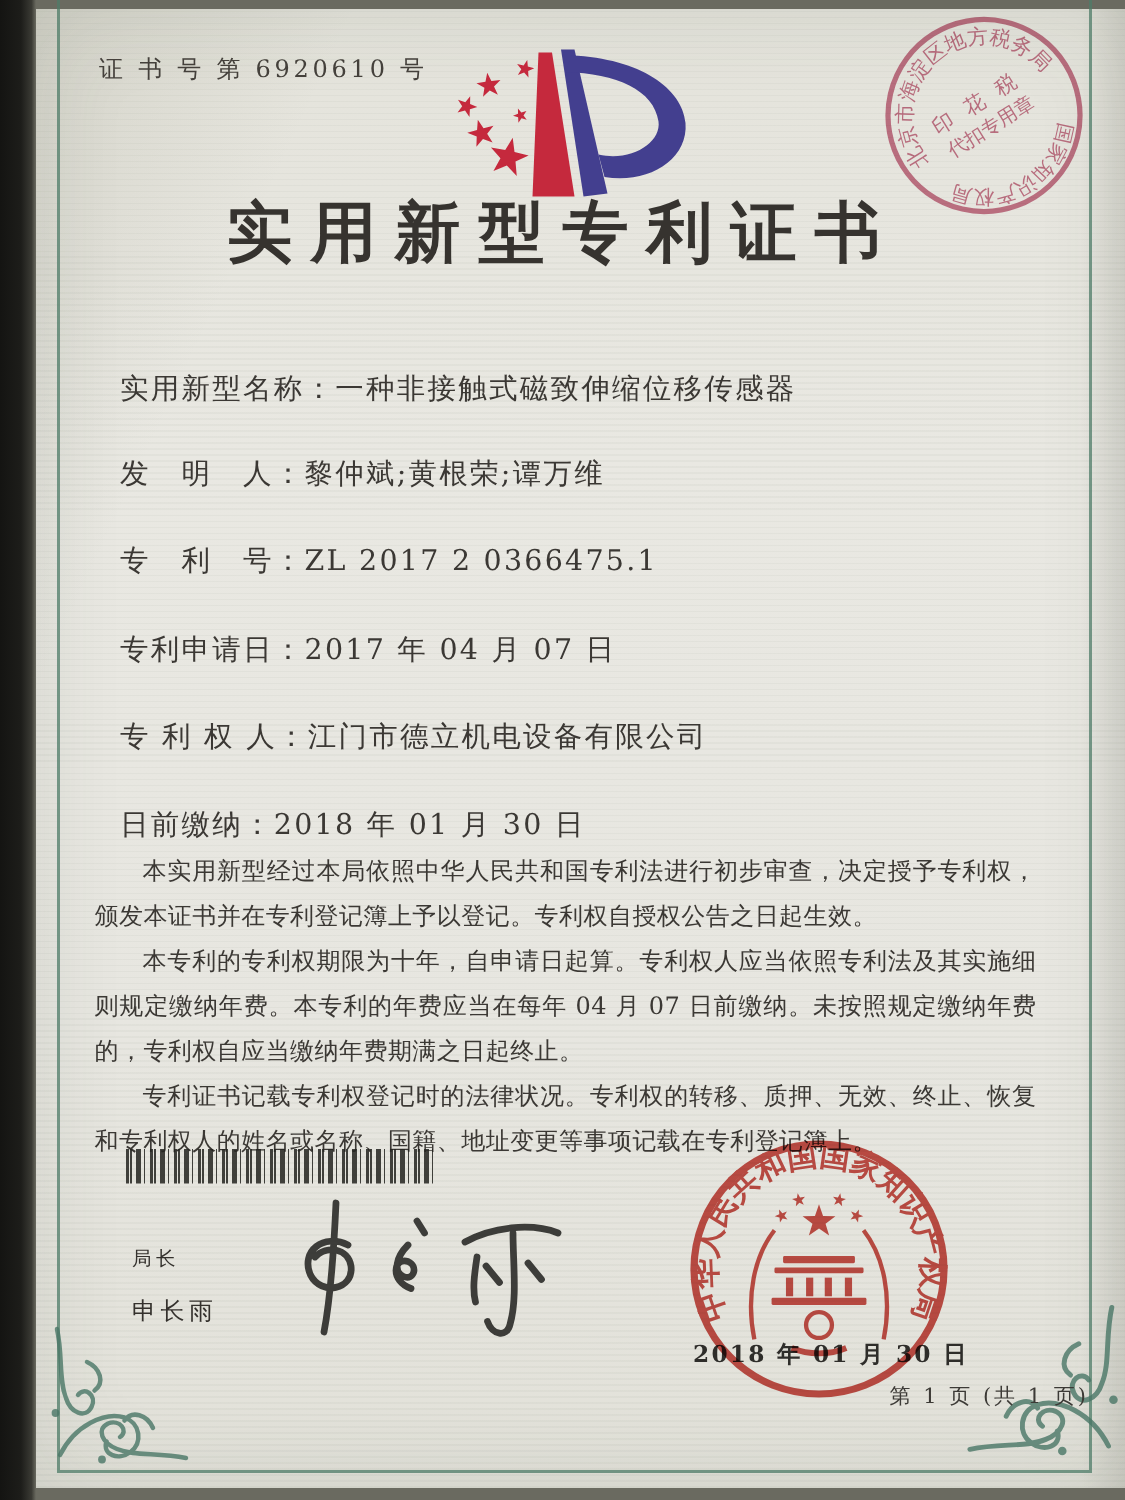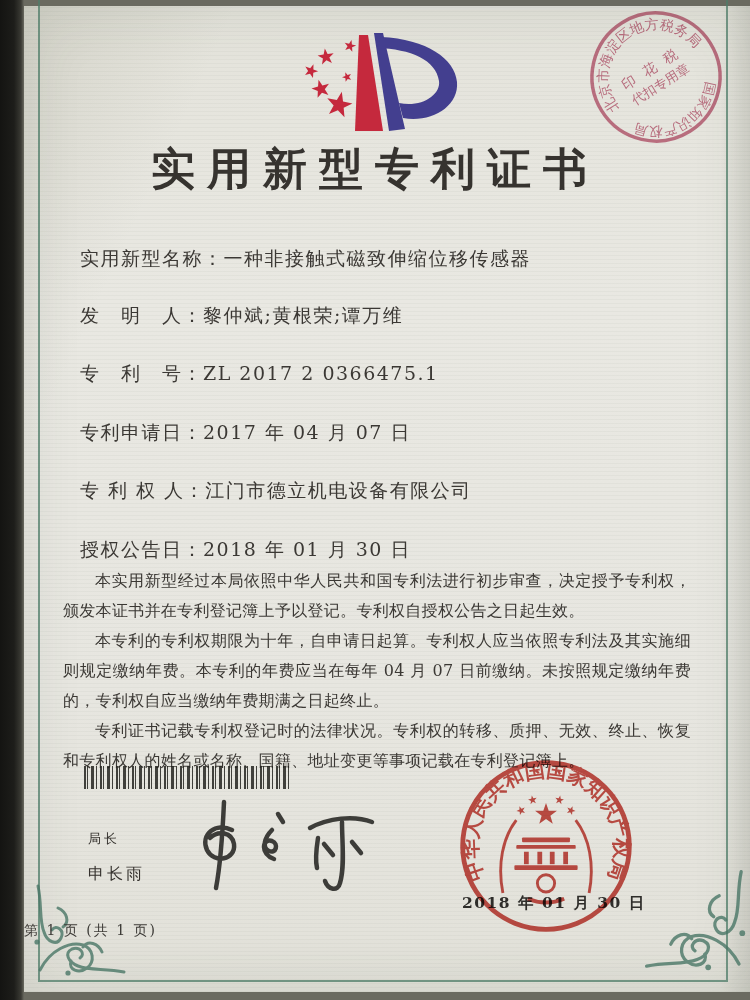--- a/index.html
+++ b/index.html
@@ -20,21 +20,21 @@
   }
   .frame{
     position:absolute;left:14px;right:22px;top:-6px;bottom:10px;
     border:2px solid #4e7c68;border-top:none;opacity:.75;
   }
   .ornament{position:absolute;opacity:.8;}
   .cert-no{position:absolute;left:42px;top:30px;font-size:16px;letter-spacing:2.5px;color:#44403b;white-space:nowrap;}
   .logo{position:absolute;left:271px;top:22px;}
   .tax-stamp{position:absolute;left:557px;top:-4px;transform:rotate(-32deg);opacity:.82;mix-blend-mode:multiply;}
   .title{
-    position:absolute;left:0;right:24px;top:134px;margin:0;text-align:center;
+    position:absolute;left:0;right:24px;top:120px;margin:0;text-align:center;
     font-size:44px;font-weight:700;letter-spacing:12px;color:#36332f;white-space:nowrap;
   }
   .field{position:absolute;left:56px;font-size:19px;letter-spacing:1.5px;white-space:nowrap;color:#3b3834;}
   .f0{top:240px;} .f1{top:297px;} .f2{top:355px;} .f3{top:414px;} .f4{top:472px;} .f5{top:531px;}
   .paras{position:absolute;left:39px;width:628px;top:560px;}
   .paras p{
     margin:0;font-size:16px;line-height:30px;letter-spacing:0.3px;
     text-indent:2em;text-align:justify;color:#3b3834;
   }
   .barcode{
@@ -43,21 +43,21 @@
       #23231f 0 2px, rgba(0,0,0,0) 2px 3px,
       #23231f 3px 4px, rgba(0,0,0,0) 4px 7px,
       #23231f 7px 10px, rgba(0,0,0,0) 10px 12px,
       #23231f 12px 13px, rgba(0,0,0,0) 13px 16px);
   }
   .signer-title{position:absolute;left:64px;top:824px;font-size:13px;letter-spacing:3px;color:#34312d;}
   .signer-name{position:absolute;left:64px;top:858px;font-size:16px;letter-spacing:3px;color:#34312d;}
   .signature{position:absolute;left:166px;top:790px;}
   .issue-seal{position:absolute;left:431px;top:749px;opacity:.88;mix-blend-mode:multiply;}
   .seal-date{position:absolute;left:438px;top:887px;font-size:15.5px;font-weight:600;letter-spacing:1.5px;color:#2e2d2a;white-space:nowrap;}
-  .footer{position:absolute;left:0;right:24px;top:916px;text-align:left;font-size:14px;letter-spacing:2px;color:#3c3a36;}
+  .footer{position:absolute;left:0;right:24px;top:916px;text-align:right;font-size:14px;letter-spacing:2px;color:#3c3a36;}
   svg text{font-family:"DejaVu Serif","Liberation Serif",serif;}
 </style>
 </head>
 <body>
 
 <div class="paper">
 
   <div class="frame"></div>
 
   <svg class="ornament" style="left:6px;top:872px;transform:scaleX(-1);" width="100" height="104" viewBox="0 0 100 100">
@@ -77,20 +77,21 @@
       <path d="M 92,6 C 88,24 91,40 86,52 C 83,62 73,66 69,58 C 65,50 74,44 78,50"></path>
       <path d="M 6,92 C 25,88 40,91 52,86 C 62,82 66,73 58,69 C 50,66 44,74 50,78"></path>
       <path d="M 90,90 C 80,70 60,61 47,65 C 36,69 35,82 43,88 C 51,94 62,90 59,81"></path>
       <path d="M 72,28 C 63,32 60,42 67,47"></path>
       <path d="M 28,72 C 32,63 42,60 47,67"></path>
     </g>
     <circle cx="93" cy="62" r="2.6" fill="#4a7767"></circle>
     <circle cx="62" cy="93" r="2.6" fill="#4a7767"></circle>
   </svg>
 
+  <div class="cert-no">证 书 号 第 6920610 号</div>
 
   <svg class="logo" width="185" height="122" viewBox="0 0 185 120">
     <defs>
       <path id="st" d="M0,-10 L2.35,-3.24 L9.51,-3.09 L3.8,1.24 L5.88,8.09 L0,4 L-5.88,8.09 L-3.8,1.24 L-9.51,-3.09 L-2.35,-3.24 Z"></path>
     </defs>
     <g fill="#c5293d">
       <use href="#st" transform="translate(44,76) scale(1.35) rotate(12)"></use>
       <use href="#st" transform="translate(26,60) scale(0.95) rotate(-15)"></use>
       <use href="#st" transform="translate(16,42) scale(0.72) rotate(20)"></use>
       <use href="#st" transform="translate(31,28) scale(0.85) rotate(-8)"></use>
@@ -129,21 +130,21 @@
   <div class="field f2">
     <span>专　利　号：</span><span>ZL 2017 2 0366475.1</span>
   </div>
   <div class="field f3">
     <span>专利申请日：</span><span>2017 年 04 月 07 日</span>
   </div>
   <div class="field f4">
     <span>专 利 权 人：</span><span>江门市德立机电设备有限公司</span>
   </div>
   <div class="field f5">
-    <span>授权公告日：</span><span>2018 年 01 月 30 日</span>
+    <span>日前缴纳：</span><span>2018 年 01 月 30 日</span>
   </div>
 
   <div class="paras">
     <p>本实用新型经过本局依照中华人民共和国专利法进行初步审查，决定授予专利权，颁发本证书并在专利登记簿上予以登记。专利权自授权公告之日起生效。</p>
     <p>本专利的专利权期限为十年，自申请日起算。专利权人应当依照专利法及其实施细则规定缴纳年费。本专利的年费应当在每年 04 月 07 日前缴纳。未按照规定缴纳年费的，专利权自应当缴纳年费期满之日起终止。</p>
     <p>专利证书记载专利权登记时的法律状况。专利权的转移、质押、无效、终止、恢复和专利权人的姓名或名称、国籍、地址变更等事项记载在专利登记簿上。</p>
   </div>
 
   <div class="barcode"></div>
 

